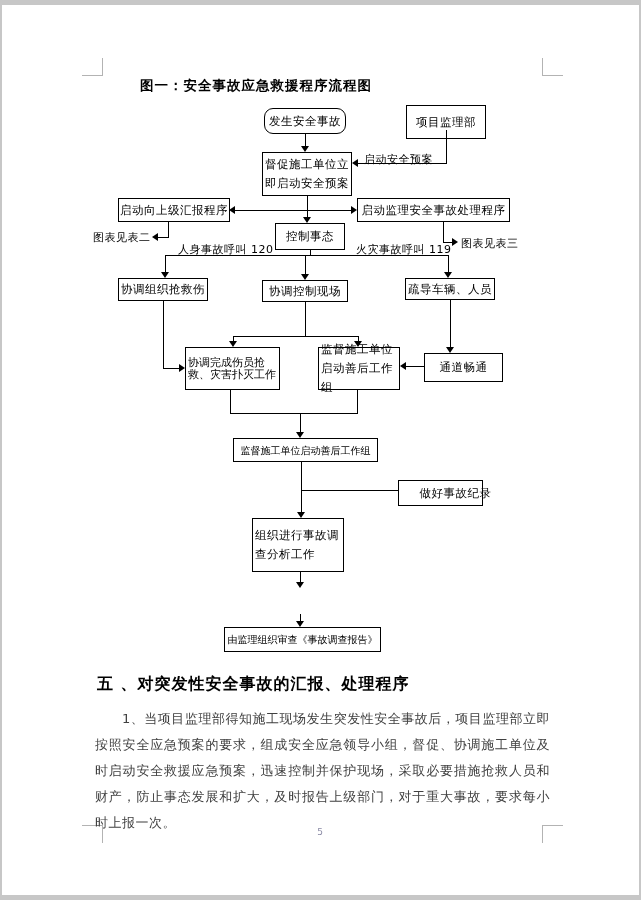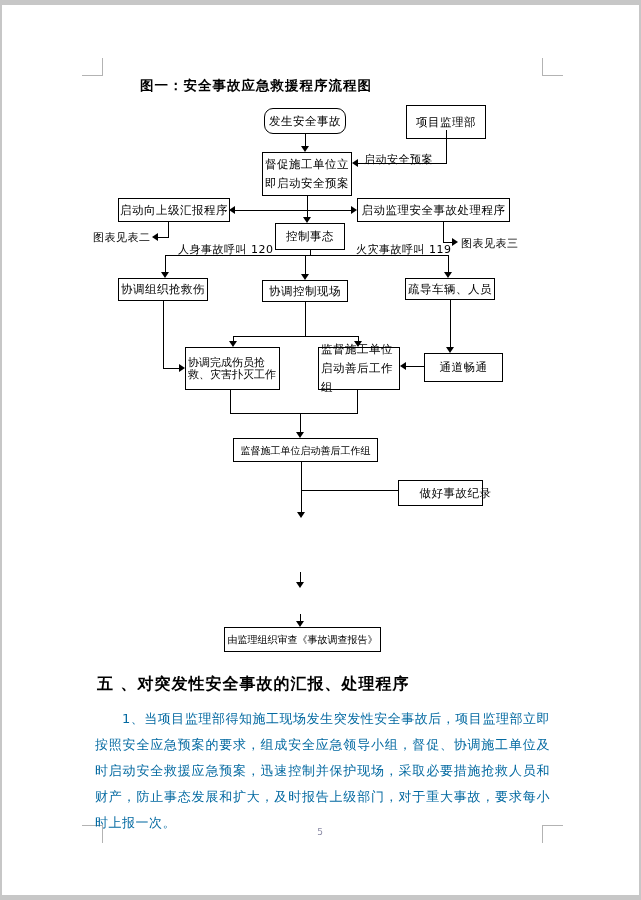--- a/index.html
+++ b/index.html
@@ -21,21 +21,21 @@
   .fbox.ml2{white-space:normal;text-align:left;padding:2px 2px;font-size:11px;line-height:12px;letter-spacing:0;}
   .fbox.sm{font-size:10px;letter-spacing:0;}
   .flabel{position:absolute;font-size:11px;color:#000;white-space:nowrap;letter-spacing:0.5px;}
   .hline{position:absolute;height:1px;background:#000;}
   .vline{position:absolute;width:1px;background:#000;}
   .arr{position:absolute;width:0;height:0;}
   .arr.down{border-left:4px solid transparent;border-right:4px solid transparent;border-top:6px solid #000;}
   .arr.left{border-top:4px solid transparent;border-bottom:4px solid transparent;border-right:6px solid #000;}
   .arr.right{border-top:4px solid transparent;border-bottom:4px solid transparent;border-left:6px solid #000;}
   .sec-heading{position:absolute;left:97px;top:674px;font-size:16px;font-weight:bold;color:#000;letter-spacing:1px;}
-  .body-par{position:absolute;left:95px;top:706px;width:455px;font-size:13px;color:#0369a1;line-height:26px;
+  .body-par{position:absolute;left:95px;top:706px;width:455px;font-size:13px;color:#404040;line-height:26px;
             text-align:justify;text-indent:27px;letter-spacing:0.5px;}
   .page-num{position:absolute;left:300px;top:827px;width:40px;text-align:center;font-size:9px;color:#8a8aa5;}
 </style>
 </head>
 <body>
 
 <div id="screen">
   <div class="sheet"></div>
 
   <div class="corner tl" style="left:82px;top:58px;"></div>
@@ -52,20 +52,21 @@
   <div class="fbox" style="left:357px;top:198px;width:153px;height:24px;">启动监理安全事故处理程序</div>
   <div class="fbox" style="left:275px;top:223px;width:70px;height:27px;">控制事态</div>
   <div class="fbox" style="left:118px;top:278px;width:90px;height:23px;">协调组织抢救伤</div>
   <div class="fbox" style="left:262px;top:280px;width:86px;height:22px;">协调控制现场</div>
   <div class="fbox" style="left:405px;top:278px;width:90px;height:22px;">疏导车辆、人员</div>
   <div class="fbox ml2" style="left:185px;top:347px;width:95px;height:43px;">协调完成伤员抢救、灾害扑灭工作</div>
   <div class="fbox ml" style="left:318px;top:347px;width:82px;height:43px;">监督施工单位启动善后工作组</div>
   <div class="fbox" style="left:424px;top:353px;width:79px;height:29px;">通道畅通</div>
   <div class="fbox sm" style="left:233px;top:438px;width:145px;height:24px;">监督施工单位启动善后工作组</div>
   <div class="fbox" style="left:398px;top:480px;width:85px;height:26px;padding-left:30px;">做好事故纪录</div>
+  <div class="fbox ml" style="left:252px;top:518px;width:92px;height:54px;">组织进行事故调查分析工作</div>
   <div class="fbox sm" style="left:224px;top:627px;width:157px;height:25px;">由监理组织审查《事故调查报告》</div>
 
   <div class="flabel" style="left:364px;top:152px;">启动安全预案</div>
   <div class="flabel" style="left:93px;top:230px;">图表见表二</div>
   <div class="flabel" style="left:461px;top:236px;">图表见表三</div>
   <div class="flabel" style="left:178px;top:242px;">人身事故呼叫 120</div>
   <div class="flabel" style="left:356px;top:242px;">火灾事故呼叫 119</div>
 
   <div class="vline" style="left:305px;top:134px;height:13px;"></div>
   <div class="arr down" style="left:301px;top:146px;"></div>

